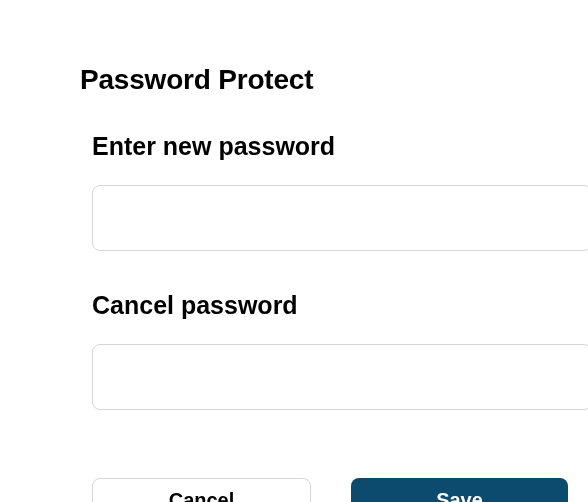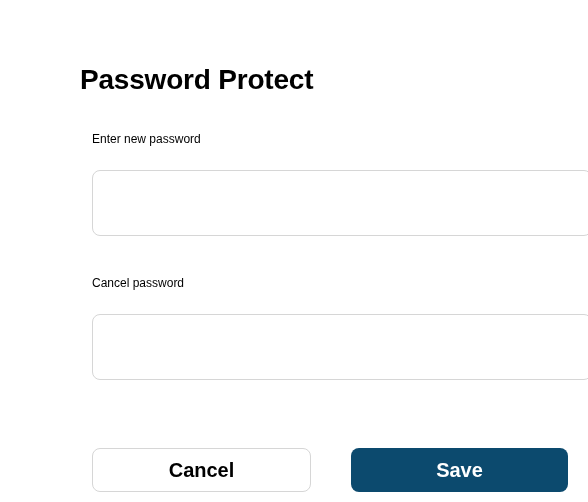--- a/index.html
+++ b/index.html
@@ -21,22 +21,22 @@
       font-size: 28px;
       font-weight: 700;
       color: #000000;
       margin-bottom: 36px;
       letter-spacing: -0.2px;
     }
     .field {
       margin-bottom: 28px;
     }
     .field-label {
-      font-size: 12px;
-      font-weight: 400;
+      font-size: 25px;
+      font-weight: 700;
       color: #000000;
       margin-bottom: 12px;
       display: block;
     }
     .text-input {
       width: 100%;
       height: 66px;
       border: 1px solid #d6d6d6;
       border-radius: 8px;
       padding: 0 16px;

